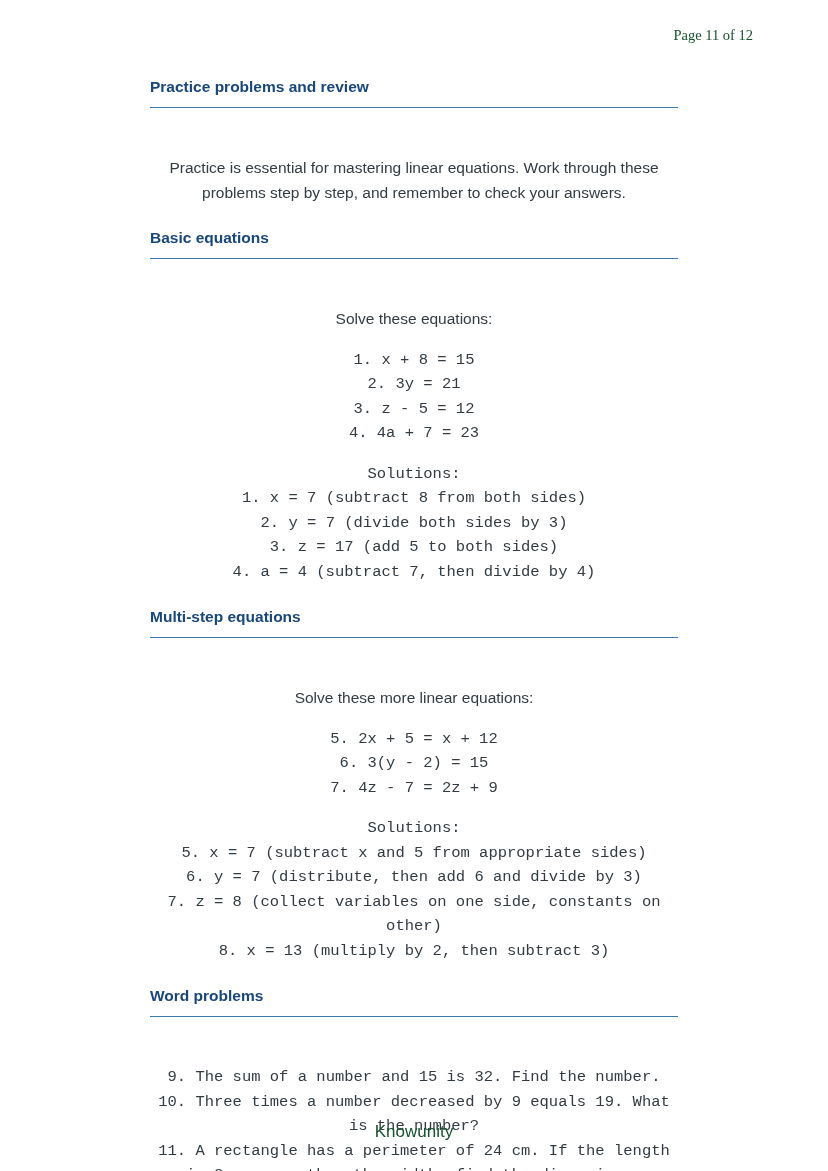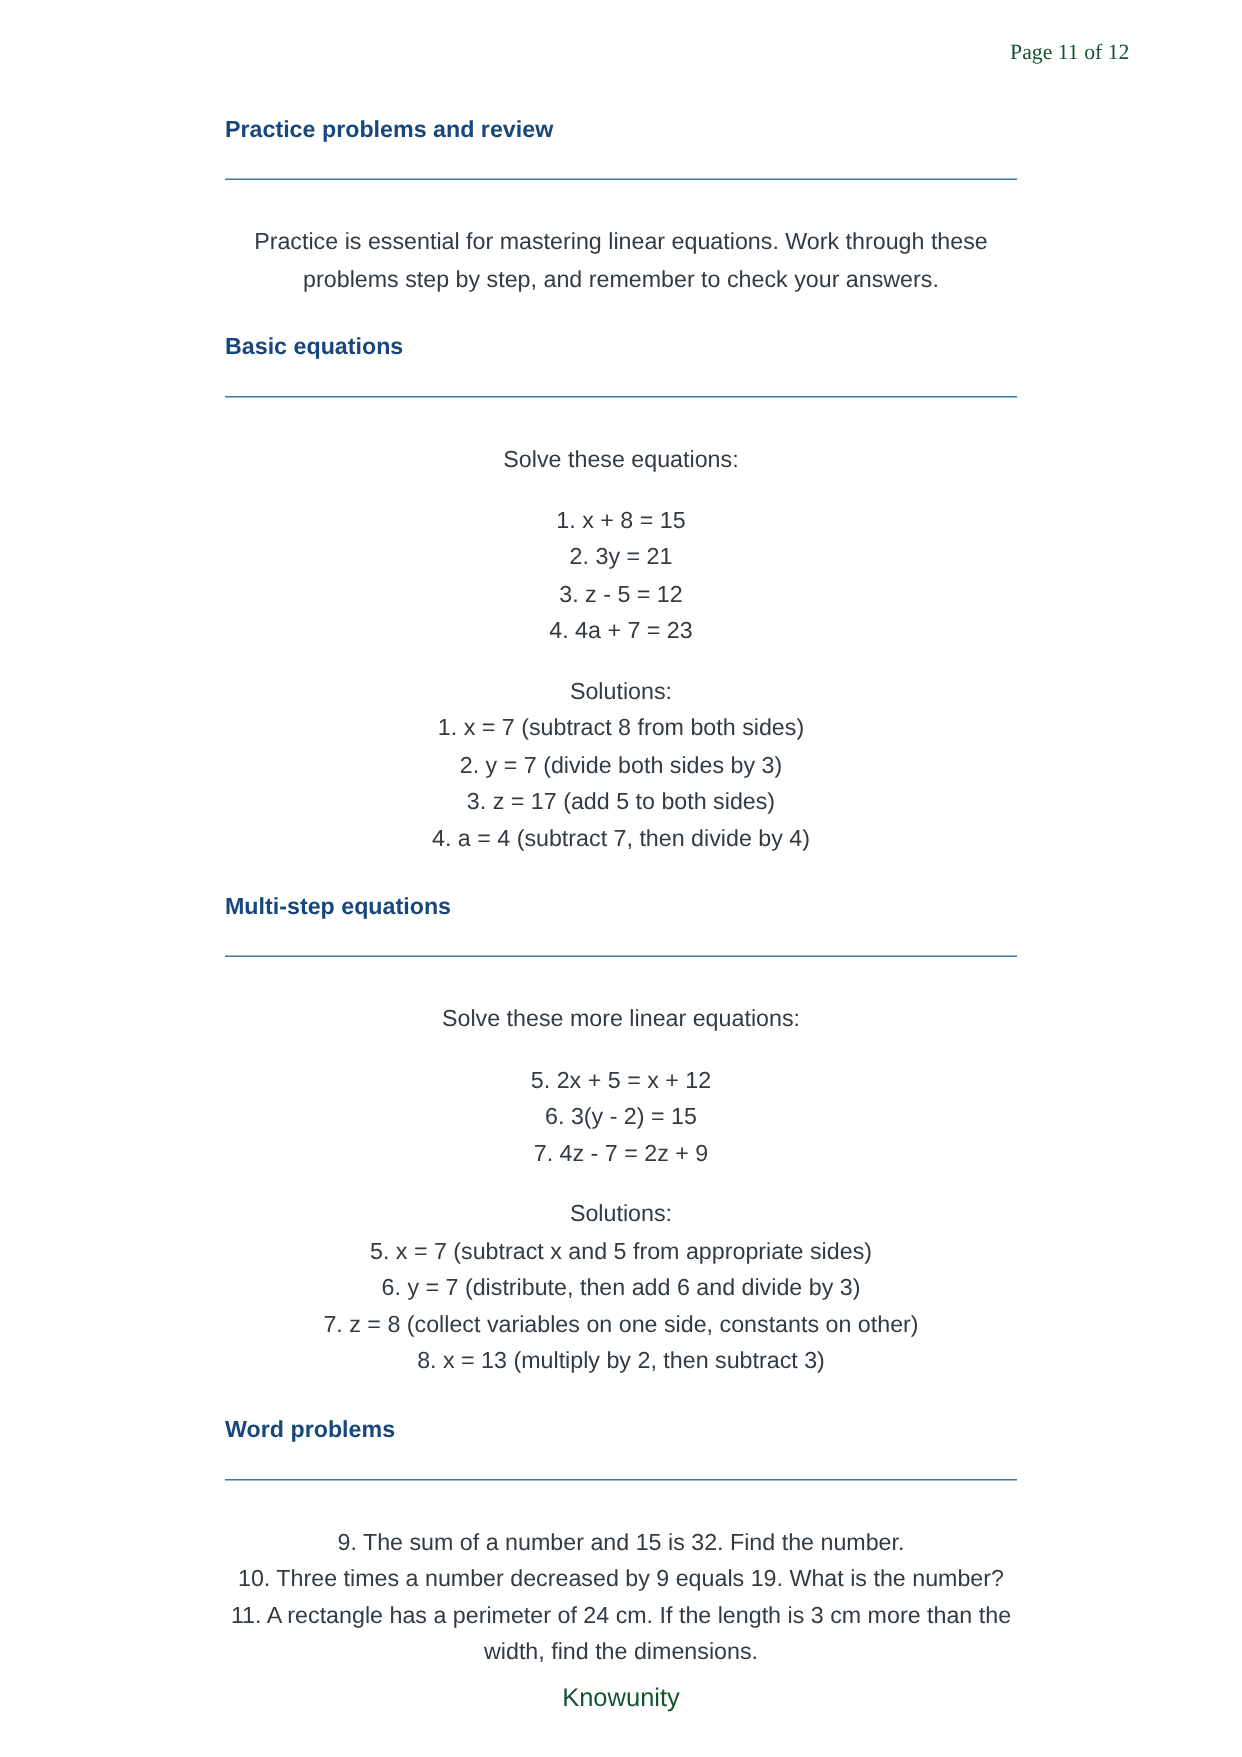--- a/index.html
+++ b/index.html
@@ -26,31 +26,31 @@
     left: 150px;
     width: 528px;
     font-size: 15.5px;
     line-height: 24.5px;
   }
   .rule-heading {
     font-size: 15.5px;
     line-height: 17px;
     font-weight: bold;
     color: #17477c;
-    padding-bottom: 24px;
+    padding-bottom: 12px;
     border-bottom: 1px solid #3a77ad;
-    margin-bottom: 30px;
+    margin-bottom: 48px;
   }
   .rule-heading + .rule-heading,
   .block + .rule-heading {
     margin-top: 24px;
   }
   .block { margin-bottom: 16px; text-align: center; }
   .block:last-child { margin-bottom: 0; }
-  .line { white-space: normal; }
+  .line { white-space: normal; font-family: Liberation Mono, monospace; }
   .footer-brand {
     position: absolute;
     top: 1121px;
     left: 0;
     width: 828px;
     text-align: center;
     font-size: 17px;
     line-height: 22px;
     color: #14532d;
   }

